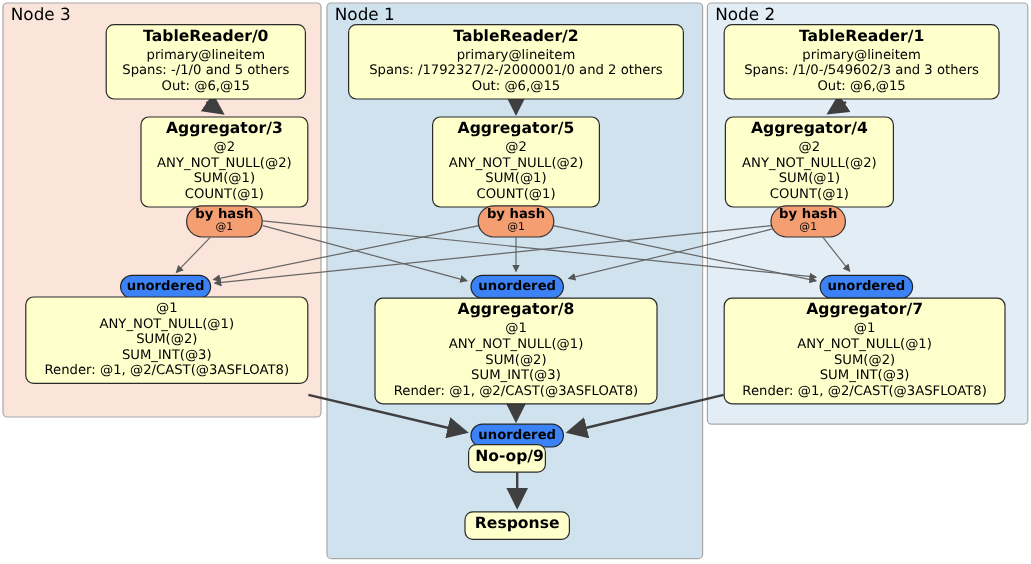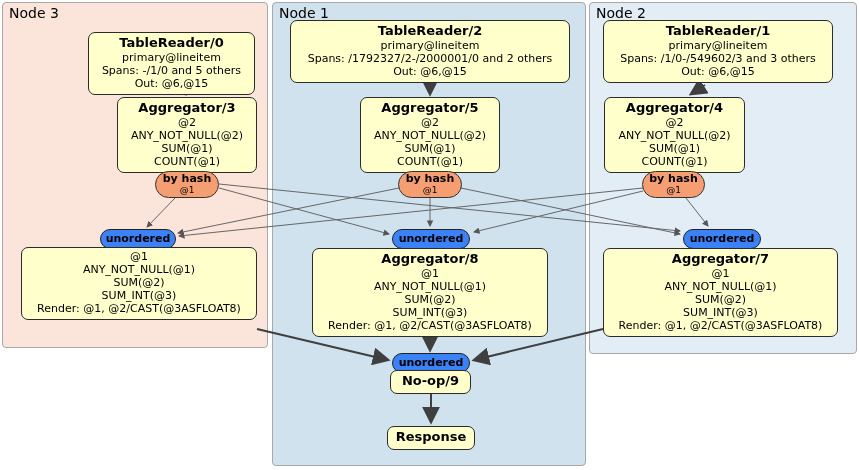--- a/index.html
+++ b/index.html
@@ -72,21 +72,21 @@
 
     <line x1="172" y1="85" x2="185" y2="94" stroke="#3f3f3f" stroke-width="2" marker-end="url(#ah)"></line>
     <line x1="430" y1="85" x2="430" y2="94" stroke="#3f3f3f" stroke-width="2" marker-end="url(#ah)"></line>
     <line x1="705" y1="85" x2="691" y2="94" stroke="#3f3f3f" stroke-width="2" marker-end="url(#ah)"></line>
     <line x1="257" y1="329" x2="388" y2="360" stroke="#3f3f3f" stroke-width="2" marker-end="url(#ah)"></line>
     <line x1="430" y1="340" x2="430" y2="350" stroke="#3f3f3f" stroke-width="2" marker-end="url(#ah)"></line>
     <line x1="603" y1="329" x2="474" y2="360" stroke="#3f3f3f" stroke-width="2" marker-end="url(#ah)"></line>
     <line x1="431" y1="392" x2="431" y2="422" stroke="#3f3f3f" stroke-width="2" marker-end="url(#ah)"></line>
   </svg>
 
-  <div class="pbox" style="left:88px; top:20px; width:167px;margin-top:12px;">
+  <div class="pbox" style="left:88px; top:20px; width:167px;">
     <div class="pbox-title">TableReader/0</div>
     <div class="pbox-line">primary@lineitem</div>
     <div class="pbox-line">Spans: -/1/0 and 5 others</div>
     <div class="pbox-line">Out: @6,@15</div>
   </div>
   <div class="pbox" style="left:117px; top:97px; width:140px;">
     <div class="pbox-title">Aggregator/3</div>
     <div class="pbox-line">@2</div>
     <div class="pbox-line">ANY_NOT_NULL(@2)</div>
     <div class="pbox-line">SUM(@1)</div>
@@ -161,20 +161,20 @@
     <div class="pbox-line">@1</div>
     <div class="pbox-line">ANY_NOT_NULL(@1)</div>
     <div class="pbox-line">SUM(@2)</div>
     <div class="pbox-line">SUM_INT(@3)</div>
     <div class="pbox-line">Render: @1, @2/CAST(@3ASFLOAT8)</div>
   </div>
 
   <div class="stream" style="left:392px; top:353px; width:78px;">
     <span>unordered</span>
   </div>
-  <div class="pbox" style="left:390px; top:370px; width:81px;">
+  <div class="pbox" style="left:390px; top:370px; width:65px;">
     <div class="pbox-title">No-op/9</div>
   </div>
   <div class="pbox" style="left:387px; top:426px; width:88px;">
     <div class="pbox-title">Response</div>
   </div>
 
 </div>
 
 </body></html>

